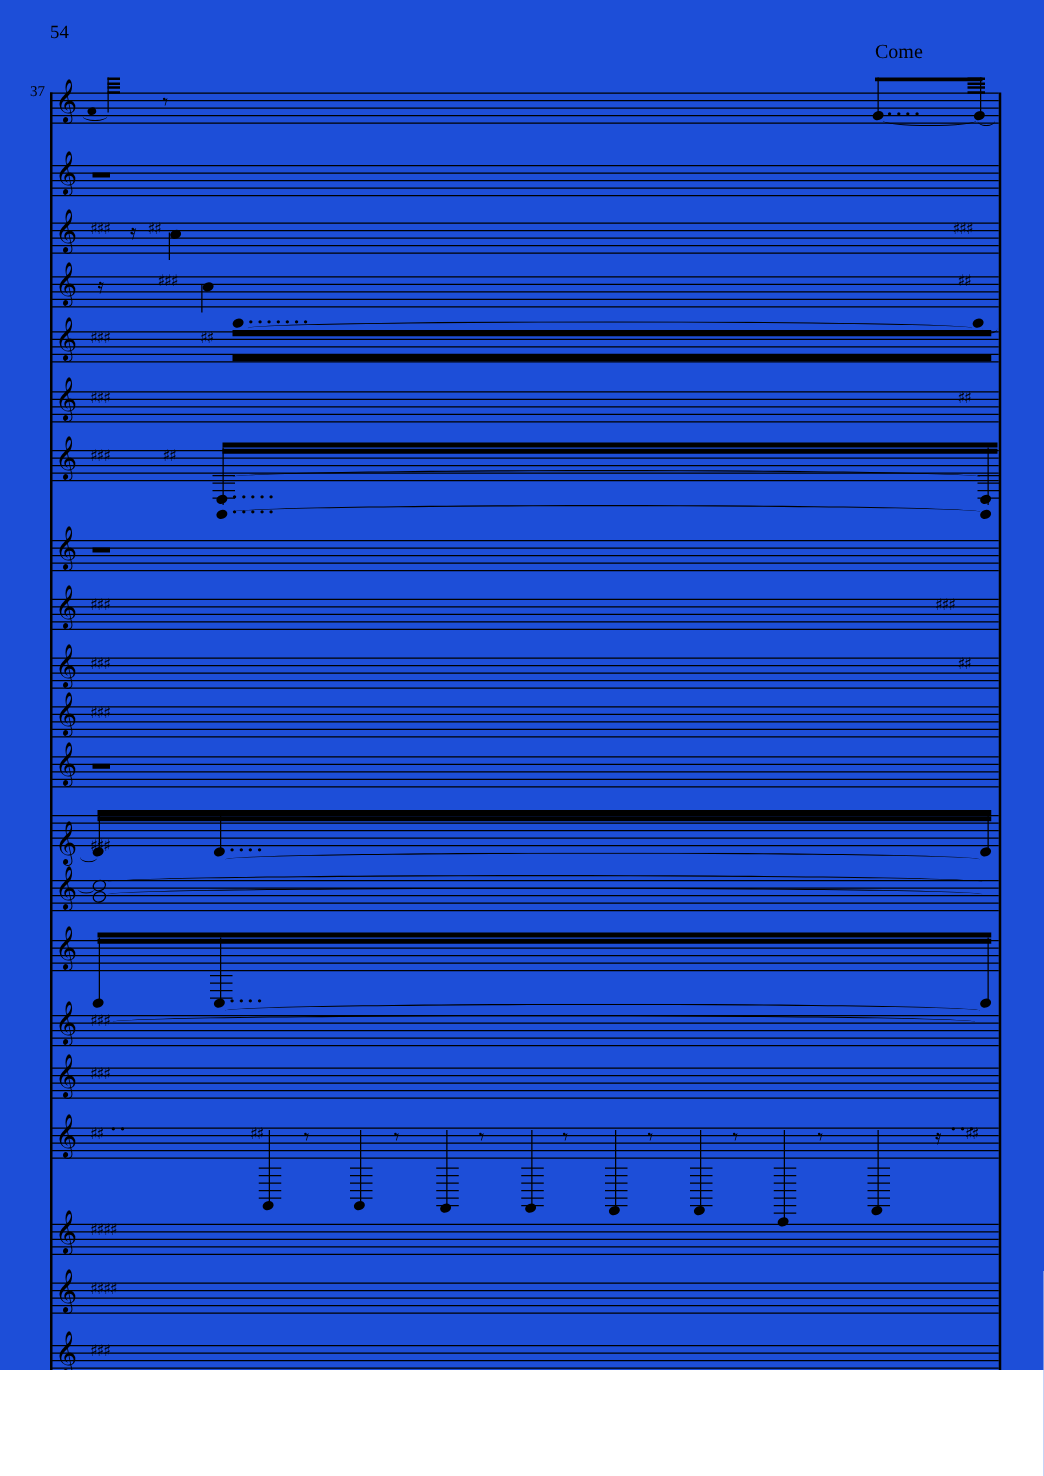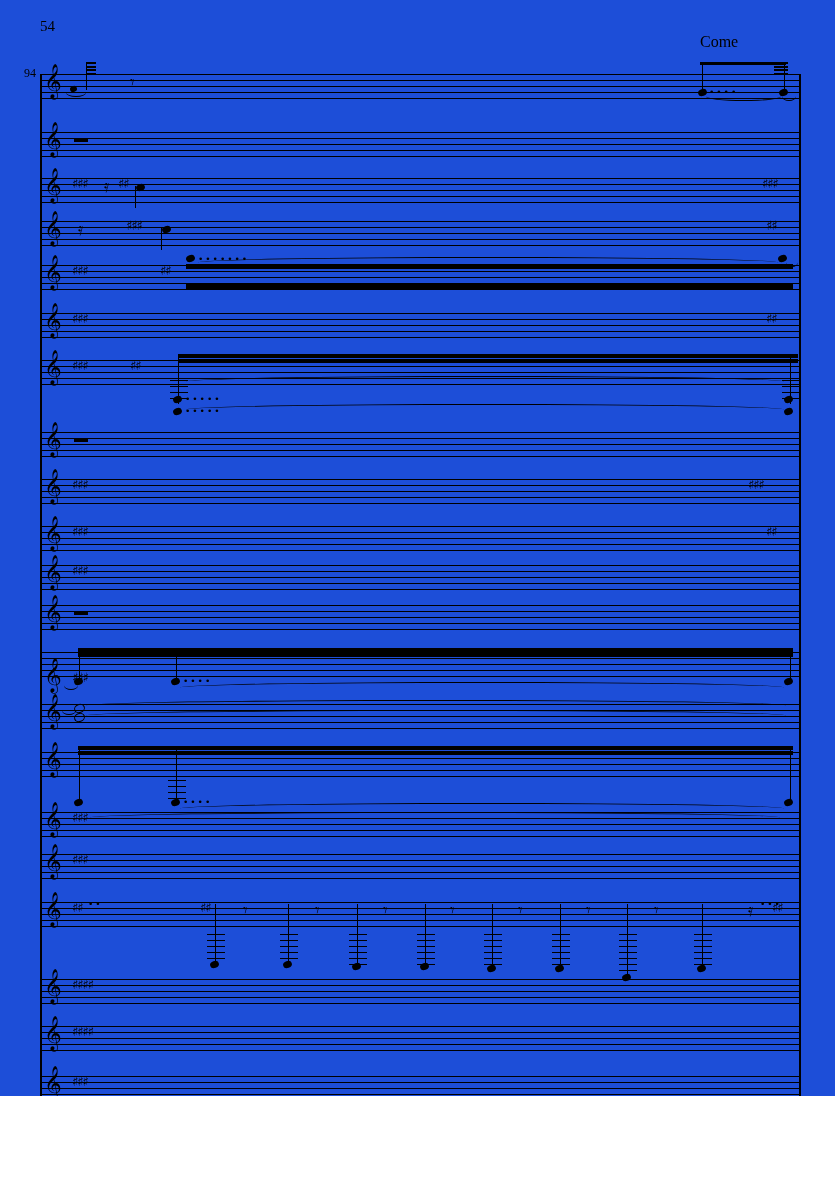--- a/index.html
+++ b/index.html
@@ -146,21 +146,21 @@
     border-radius: 50%;
     height: 10px;
   }
 </style>
 </head>
 <body>
 
 <div id="page">
 
   <div class="page-number" style="left:40px; top:18px;">54</div>
-  <div class="measure-number" style="left:24px; top:66px;">94</div>
+  <div class="measure-number" style="left:24px; top:66px;">37</div>
   <div class="lyric" style="left:700px; top:33px;">Come</div>
 
   <div class="system-bar" style="left:40px; top:74px; height:1072px;"></div>
   <div class="system-bar" style="left:799px; top:74px; height:1072px;"></div>
 
   <div class="staff" style="left:40px; top:74px; width:759px; height:25px;">
     <div class="line l0"></div>
       <div class="line l1"></div>
       <div class="line l2"></div>
       <div class="line l3"></div>

